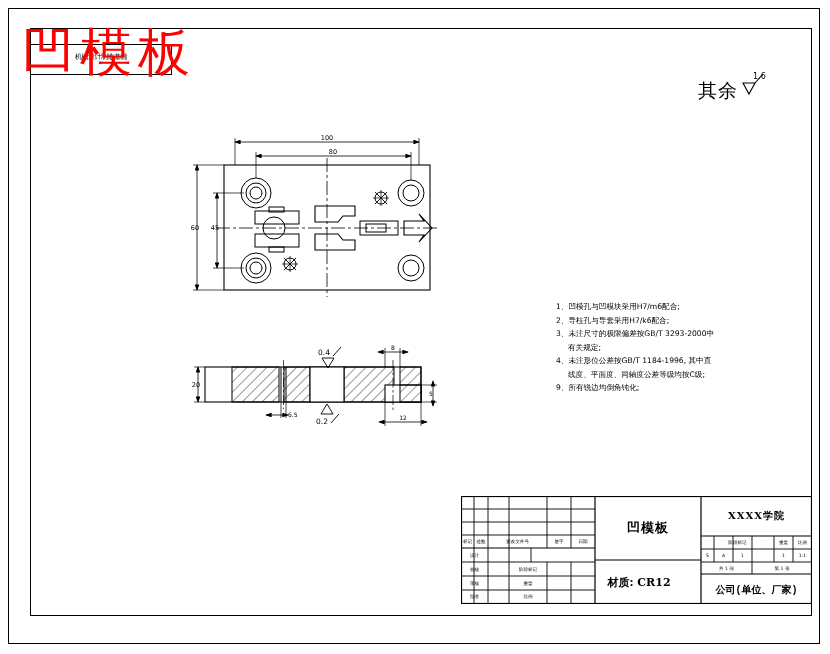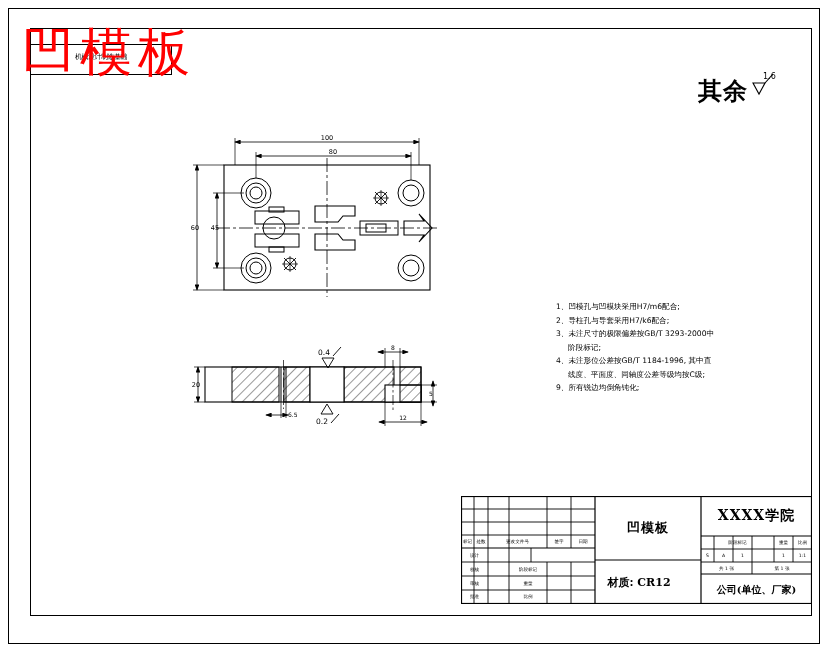--- a/index.html
+++ b/index.html
@@ -63,24 +63,24 @@
   }
   
   .general-rough {
     position: absolute;
     left: 698px; top: 74px;
     display: flex;
     align-items: flex-end;
     color: #000;
   }
   .general-rough .gr-label {
-    font-size: 24px;
+    font-size: 19px;
     line-height: 19px;
     font-family: "DejaVu Serif", "Liberation Serif", serif;
-    font-weight: 700;
+    font-weight: 400;
     letter-spacing: 1px;
   }
   .gr-symbol {
     position: relative;
     width: 26px;
     height: 26px;
     margin-left: 4px;
   }
   .gr-value {
     position: absolute;
@@ -147,21 +147,21 @@
     font-weight: 700;
     font-family: "DejaVu Serif", "Liberation Serif", serif;
     letter-spacing: 1px;
   }
   .tb-material {
     font-size: 11px;
     font-weight: 700;
     font-family: "DejaVu Serif", "Liberation Serif", serif;
   }
   .tb-school {
-    font-size: 14px;
+    font-size: 10px;
     font-weight: 700;
     font-family: "DejaVu Serif", "Liberation Serif", serif;
     letter-spacing: 1px;
   }
   .tb-company {
     font-size: 10px;
     font-weight: 700;
     font-family: "DejaVu Serif", "Liberation Serif", serif;
   }
 </style>
@@ -187,21 +187,21 @@
         <path d="M1,9 L13,9 L7,20 Z" fill="none" stroke="#000" stroke-width="1.1"></path>
         <line x1="13" y1="9" x2="21" y2="0" stroke="#000" stroke-width="1.1"></line>
       </svg>
     </span>
   </div>
 
   <div class="tech-block">
     <div class="tech-item">1、凹模孔与凹模块采用H7/m6配合;</div>
     <div class="tech-item">2、导柱孔与导套采用H7/k6配合;</div>
     <div class="tech-item">3、未注尺寸的极限偏差按GB/T 3293-2000中</div>
-    <div class="tech-item indent">阶段标记;</div>
+    <div class="tech-item indent">有关规定;</div>
     <div class="tech-item">4、未注形位公差按GB/T 1184-1996, 其中直</div>
     <div class="tech-item indent">线度、平面度、同轴度公差等级均按C级;</div>
     <div class="tech-item">9、所有锐边均倒角钝化;</div>
   </div>
 
   <svg class="dwg" viewBox="0 0 830 654">
     <defs>
       <marker id="ar" markerWidth="8" markerHeight="6" refX="7" refY="3" orient="auto">
         <path d="M0,0 L8,3 L0,6 z" fill="#000"></path>
       </marker>
@@ -435,16 +435,16 @@
     <div class="tb-cell tb-tiny" style="left:240px;top:40px;width:73px;height:13px;">阶段标记</div>
     <div class="tb-cell tb-tiny" style="left:313px;top:40px;width:19px;height:13px;">重量</div>
     <div class="tb-cell tb-tiny" style="left:332px;top:40px;width:19px;height:13px;">比例</div>
     <div class="tb-cell tb-tiny" style="left:240px;top:53px;width:13px;height:13px;">S</div>
     <div class="tb-cell tb-tiny" style="left:253px;top:53px;width:19px;height:13px;">A</div>
     <div class="tb-cell tb-tiny" style="left:272px;top:53px;width:19px;height:13px;">1</div>
     <div class="tb-cell tb-tiny" style="left:313px;top:53px;width:19px;height:13px;">1</div>
     <div class="tb-cell tb-tiny" style="left:332px;top:53px;width:19px;height:13px;">1:1</div>
     <div class="tb-cell tb-tiny" style="left:240px;top:66px;width:51px;height:12px;">共 1 张</div>
     <div class="tb-cell tb-tiny" style="left:291px;top:66px;width:60px;height:12px;">第 1 张</div>
-    <div class="tb-cell tb-company" style="left:240px;top:78px;width:111px;height:32px;">公司(单位、厂家)</div>
+    <div class="tb-cell tb-company" style="left:240px;top:78px;width:111px;height:32px;font-family:Liberation Mono, monospace;">公司(单位、厂家)</div>
   </div>
 
 </div>
 
 </body></html>

